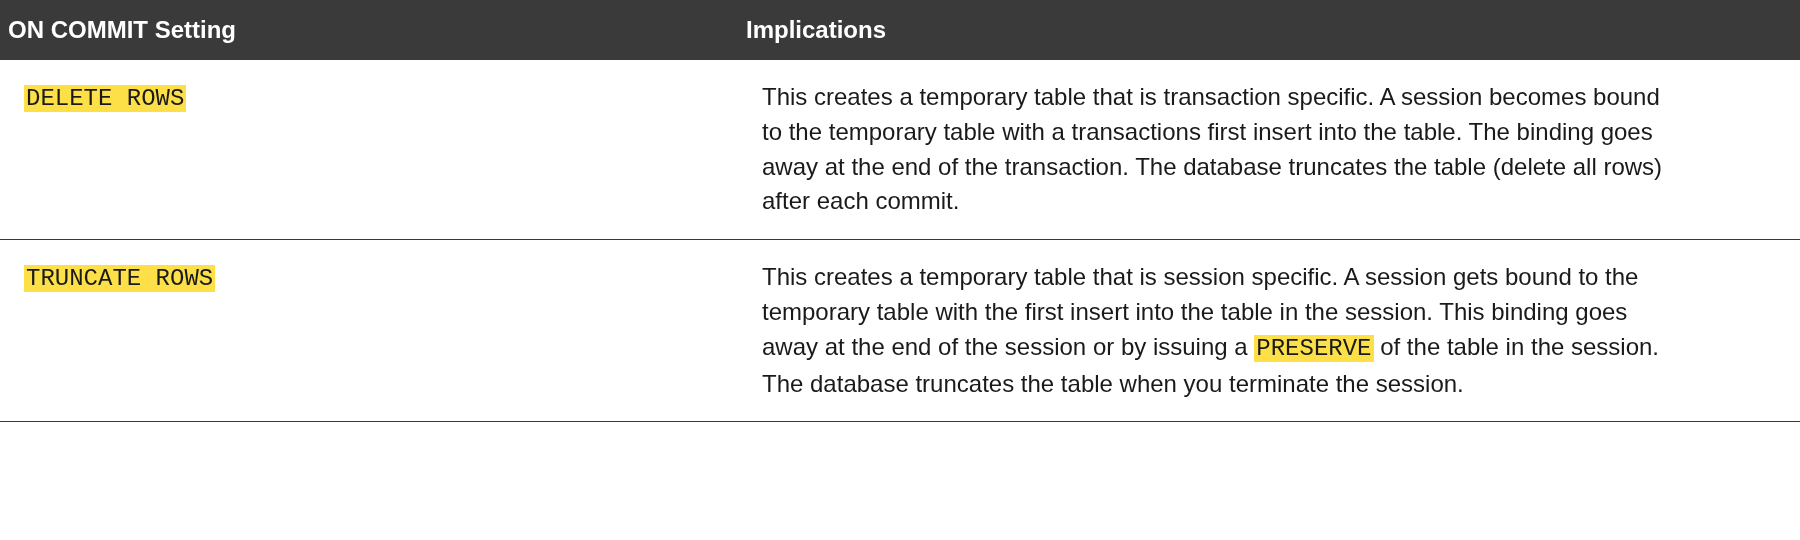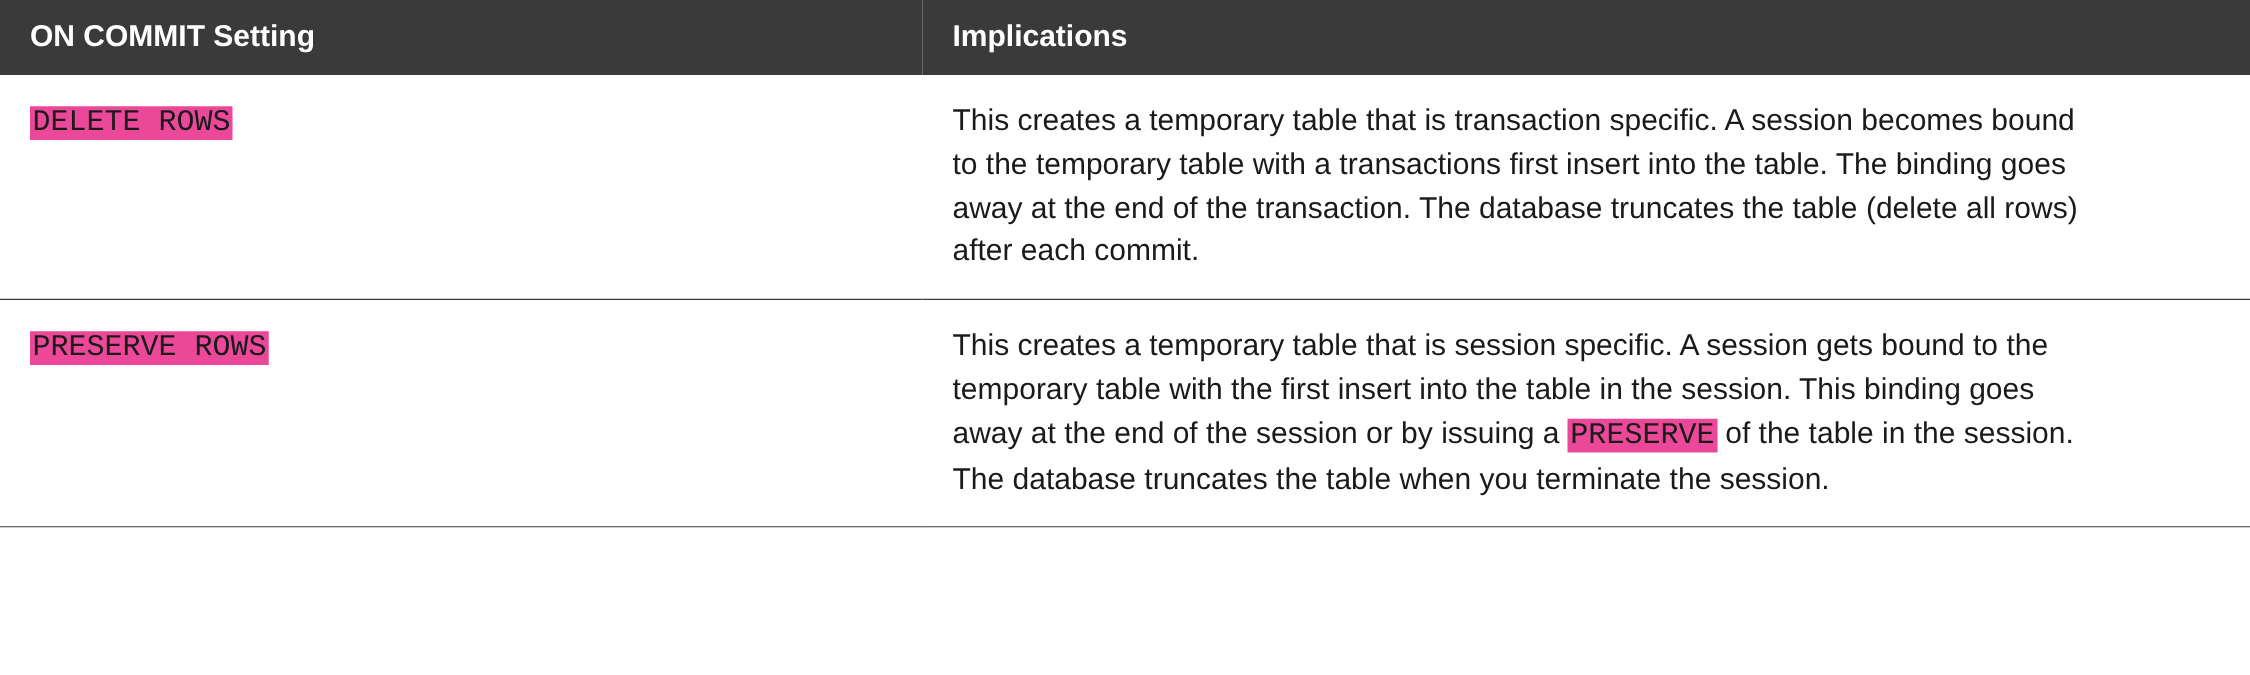--- a/index.html
+++ b/index.html
@@ -18,42 +18,42 @@
       width: 100%;
       border-collapse: collapse;
     }
     .doc-table thead tr {
       background: #3a3a3a;
     }
     .doc-table thead th {
       color: #fff;
       font-weight: 700;
       text-align: left;
-      padding: 16px 24px;
+      padding: 16px 8px;
       font-size: 24px;
     }
     .doc-table thead th:first-child {
       width: 41%;
     }
     .doc-table tbody tr {
       border-bottom: 1px solid #3a3a3a;
     }
     .doc-table tbody td {
       padding: 20px 24px;
       vertical-align: top;
       font-size: 24px;
       line-height: 1.45;
       color: #1a1a1a;
     }
     .doc-table tbody td:last-child {
       padding-right: 120px;
     }
     .code-inline {
       font-family: "SFMono-Regular", Consolas, "Liberation Mono", Menlo, Courier, monospace;
-      background: #ec4899;
+      background: #fde047;
       padding: 0 2px;
       font-size: 24px;
       letter-spacing: 0;
     }
   </style>
 </head>
 <body>
 
 <table class="doc-table">
   <thead>
@@ -66,20 +66,20 @@
     <tr>
       <td>
         <span class="code-inline">DELETE ROWS</span>
       </td>
       <td>
         <span>This creates a temporary table that is transaction specific. A session becomes bound to the temporary table with a transactions first insert into the table. The binding goes away at the end of the transaction. The database truncates the table (delete all rows) after each commit.</span>
       </td>
     </tr>
     <tr>
       <td>
-        <span class="code-inline">PRESERVE ROWS</span>
+        <span class="code-inline">TRUNCATE ROWS</span>
       </td>
       <td>
         <span>This creates a temporary table that is session specific. A session gets bound to the temporary table with the first insert into the table in the session. This binding goes away at the end of the session or by issuing a </span><span class="code-inline">PRESERVE</span><span> of the table in the session. The database truncates the table when you terminate the session.</span>
       </td>
     </tr>
   </tbody>
 </table>
 
 </body></html>

